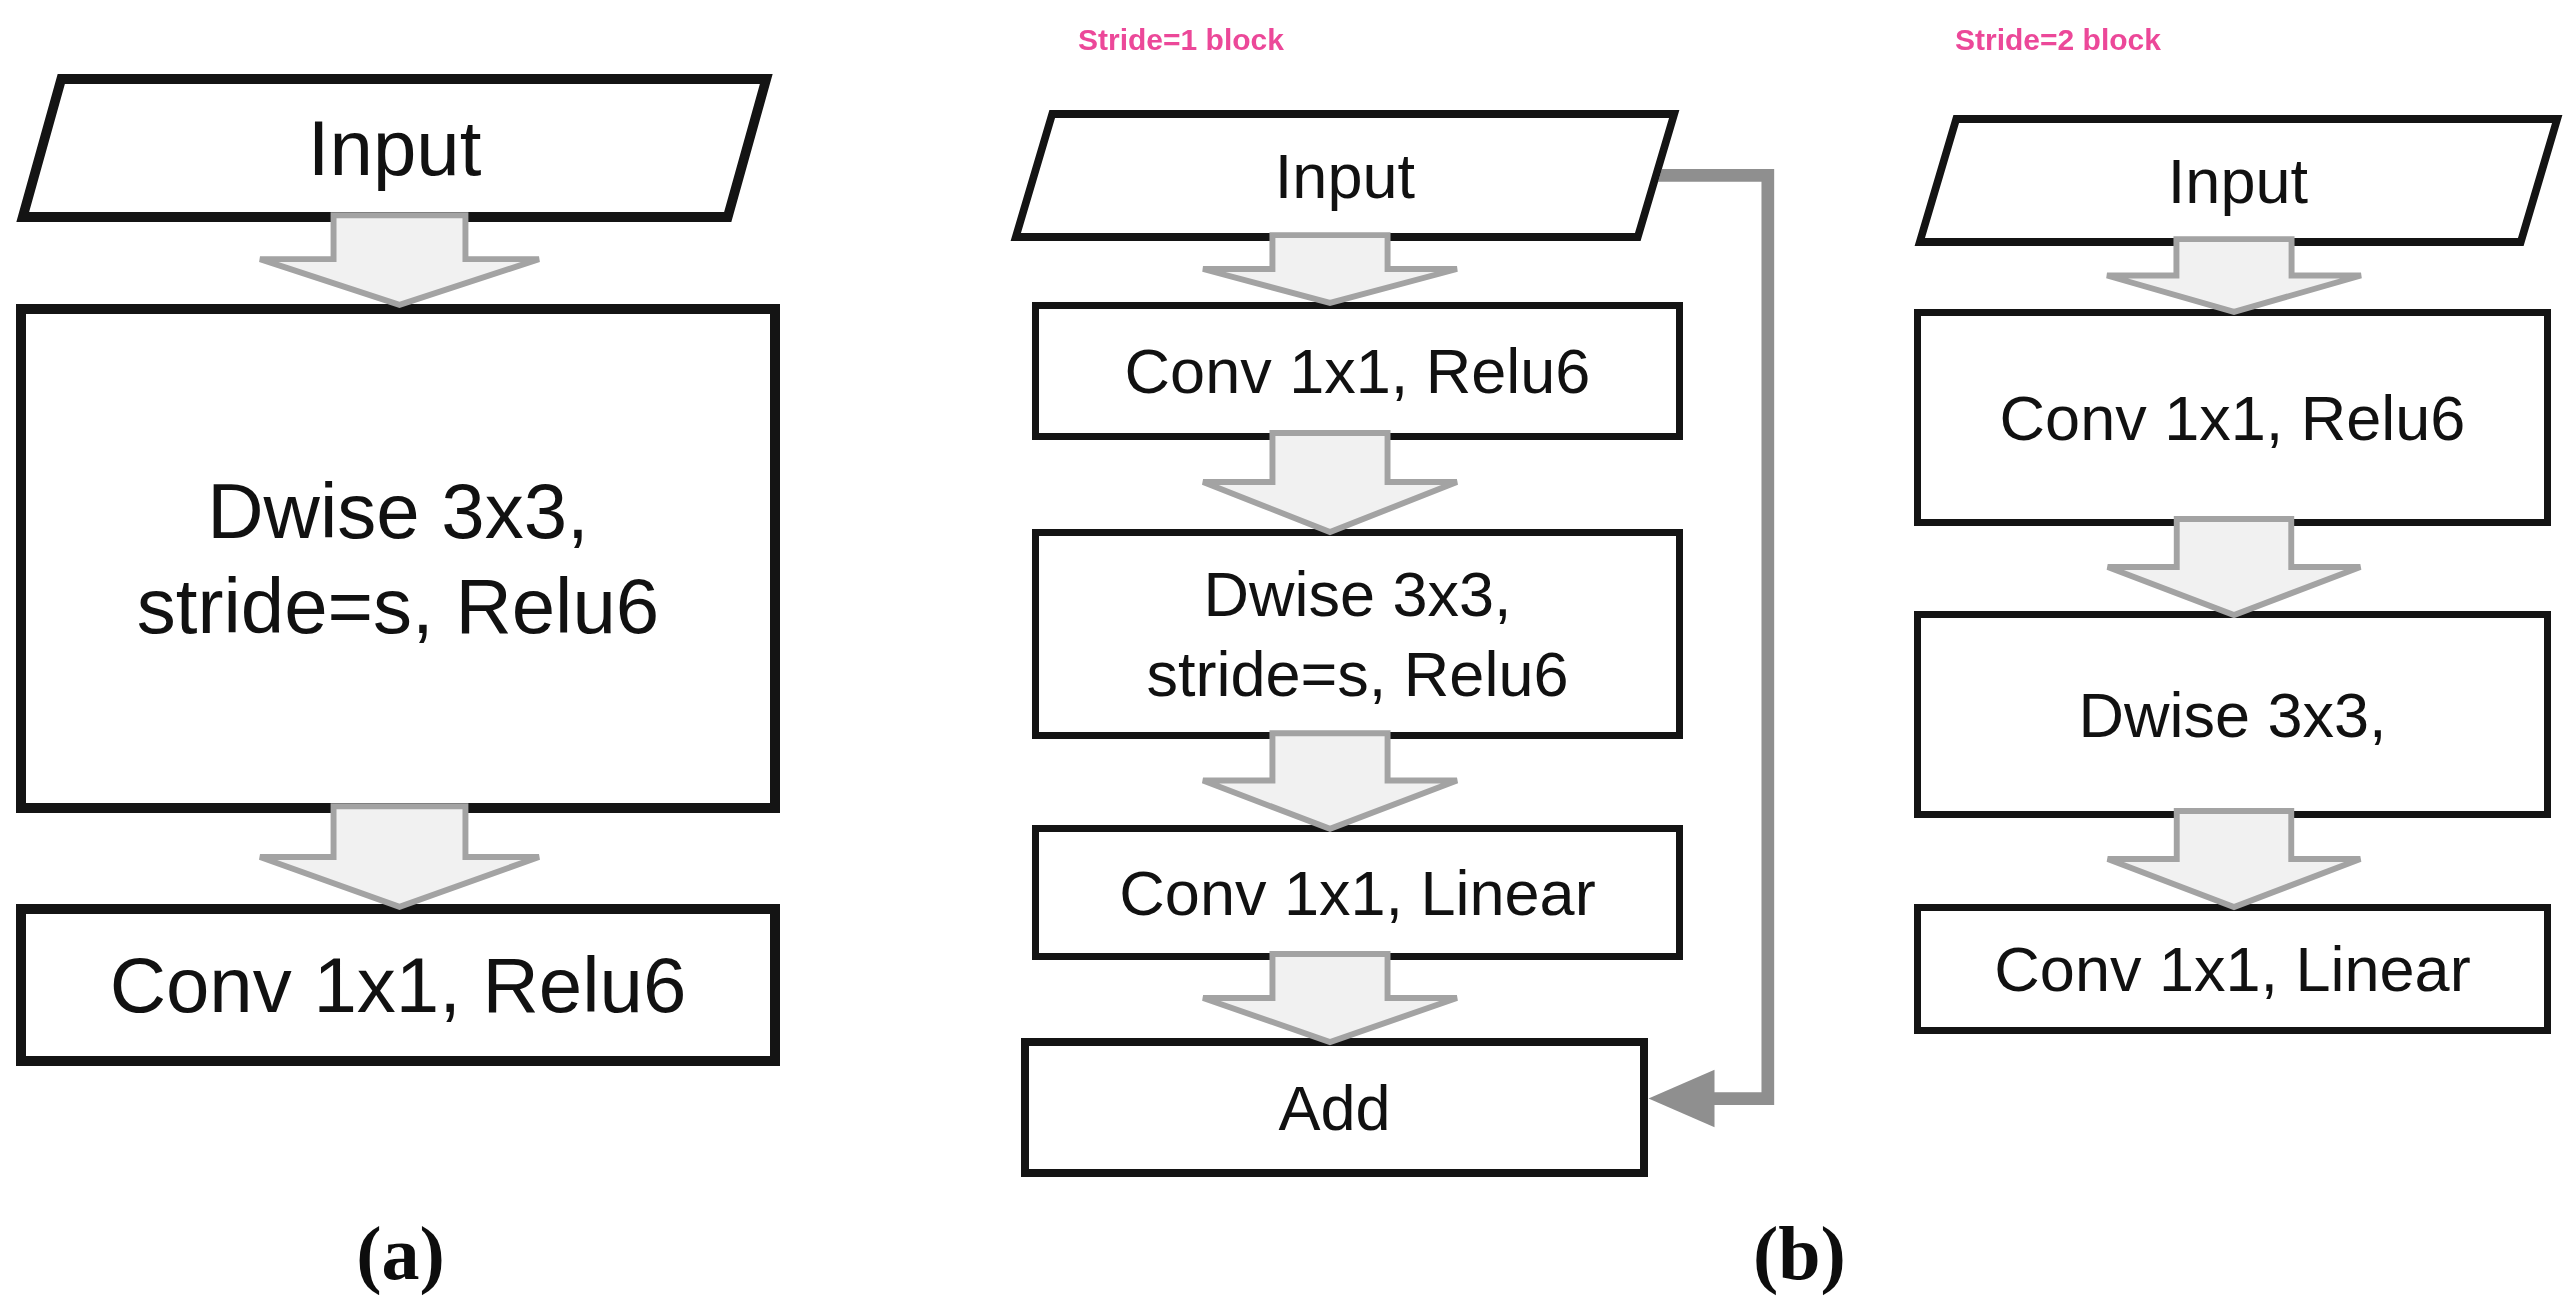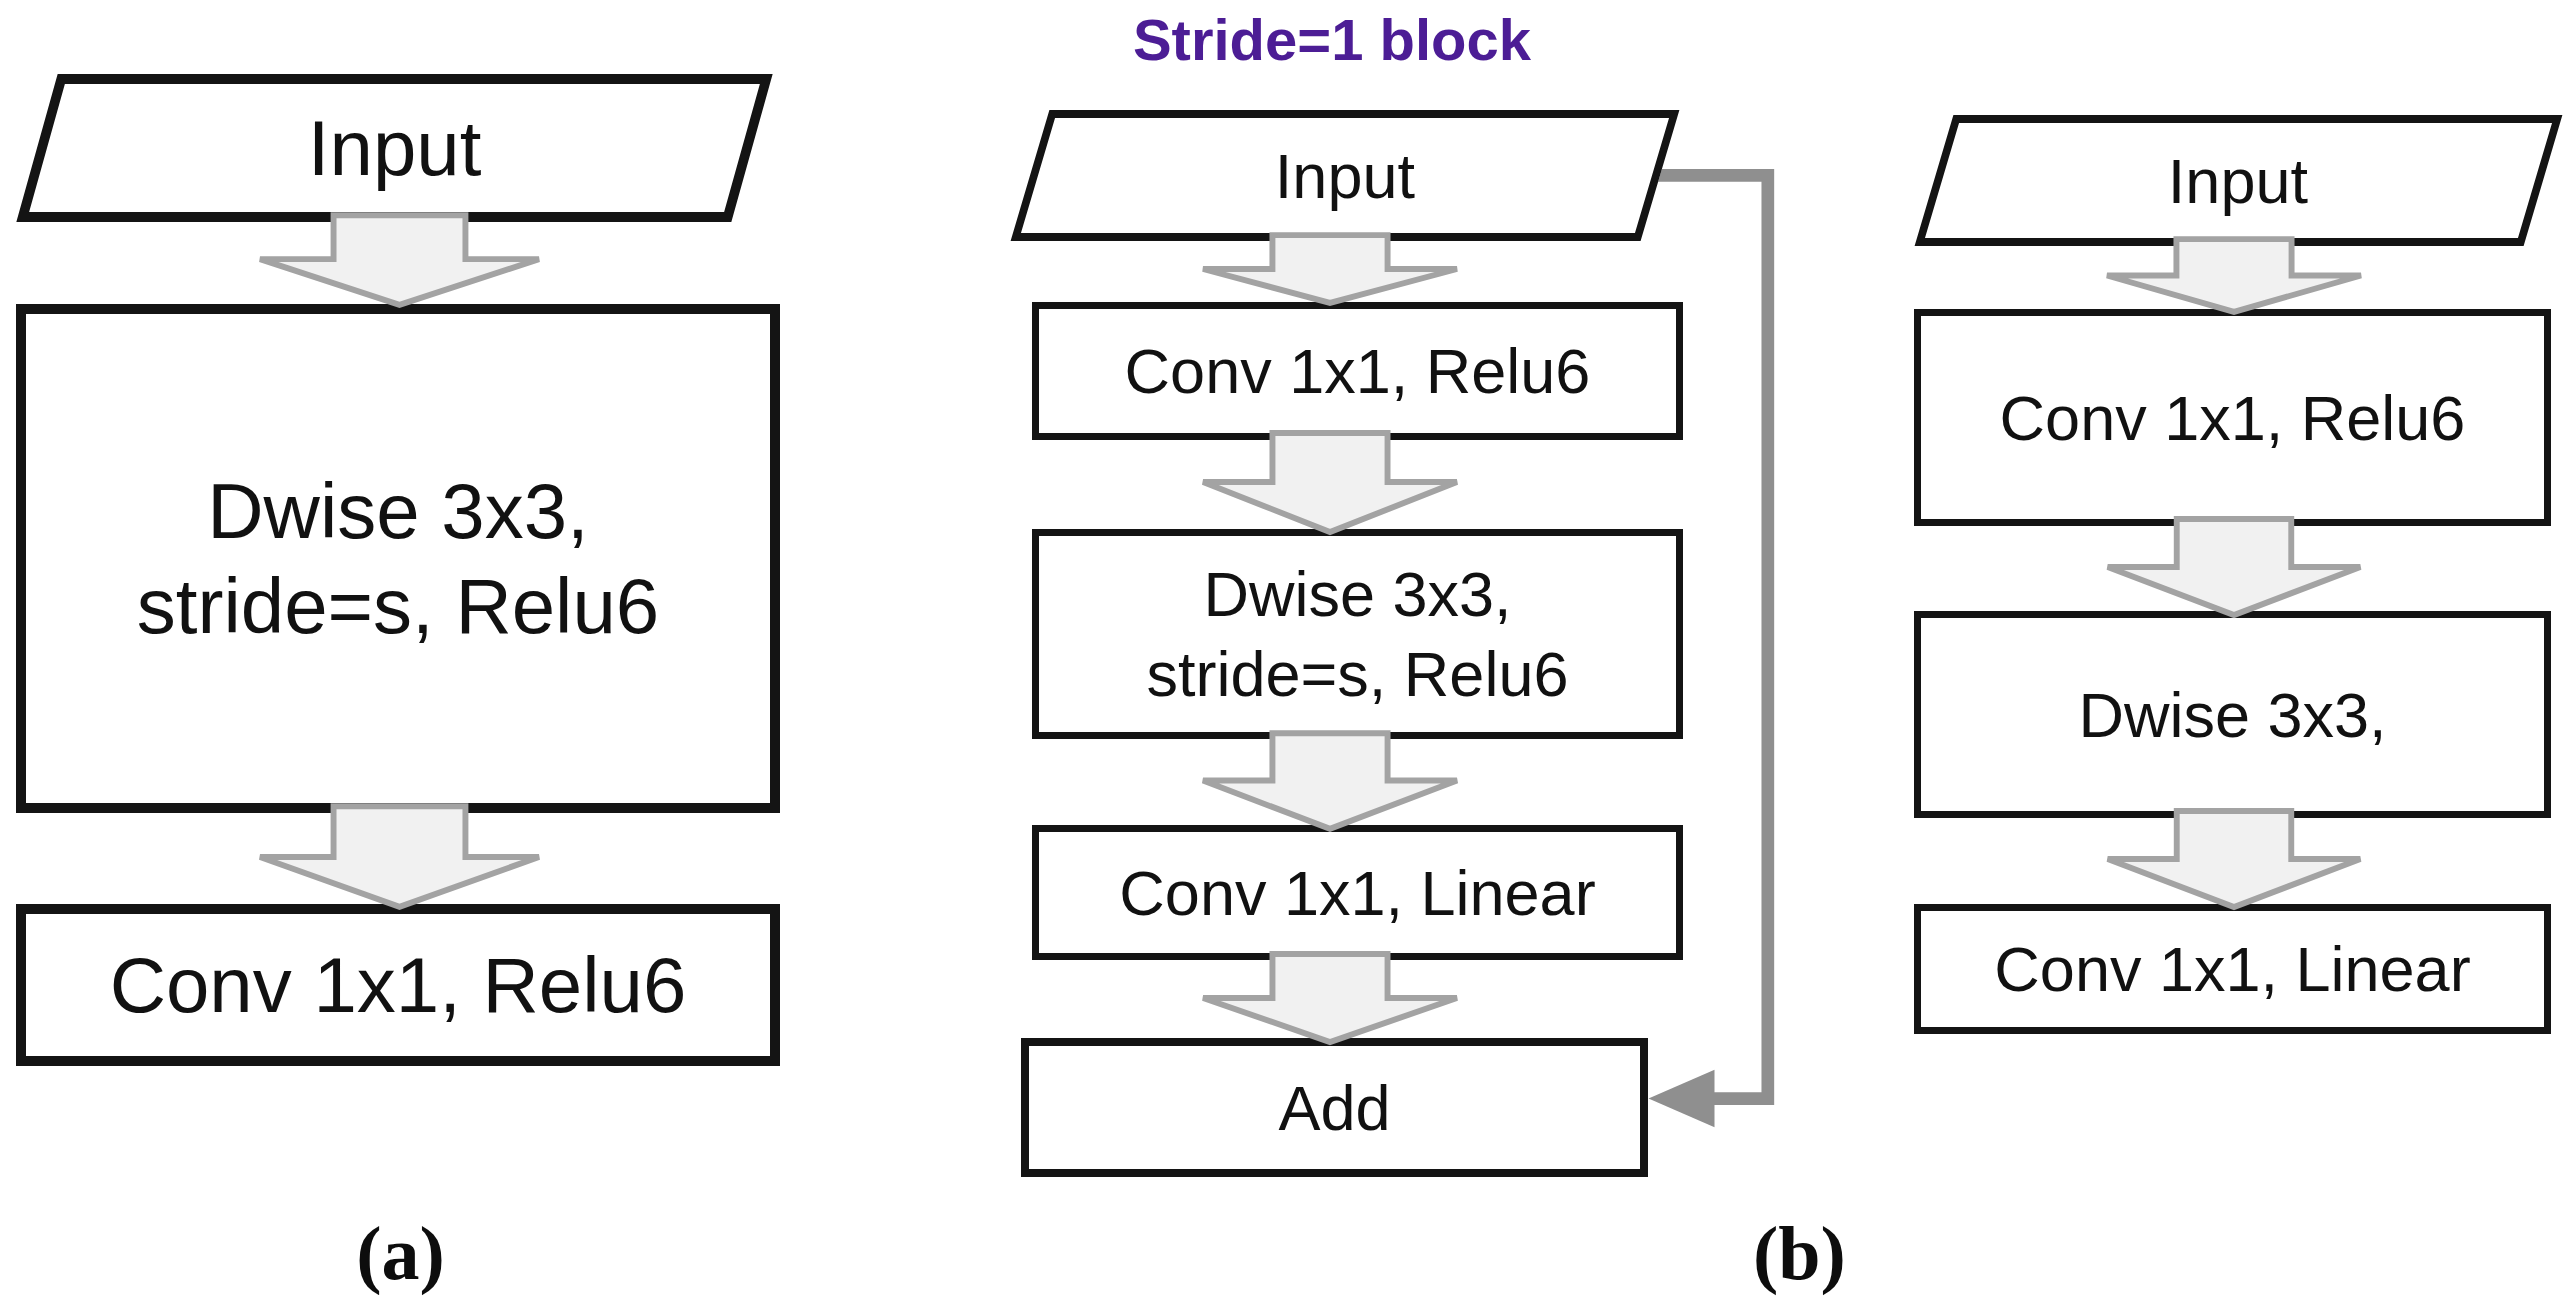--- a/index.html
+++ b/index.html
@@ -28,22 +28,22 @@
   .para > .unskew{transform:skewX(16.5deg);}
   .para.left > .unskew{transform:skewX(15.6deg);}
   .flow-arrow{position:absolute;overflow:visible;}
   .flow-arrow polygon{
     fill:var(--arrow_fill);stroke:var(--arrow_stroke);stroke-width:7;stroke-linejoin:miter;
   }
   #skip-svg{position:absolute;left:0;top:0;pointer-events:none;}
   #skip-svg path{stroke:var(--skip_line);stroke-width:15;fill:none;}
   #skip-svg polygon{fill:var(--skip_line);stroke:none;}
   .block-title{
-    position:absolute;width:508px;text-align:center;
-    font-size:58px;line-height:52px;font-weight:700;color:#4c1d95;
+    position:absolute;width:508px;text-align:left;
+    font-size:30px;line-height:52px;font-weight:700;color:#ec4899;
   }
   .caption{
     position:absolute;width:339px;text-align:center;
     font-family:"Liberation Serif", serif;font-weight:700;
     font-size:76px;line-height:91px;color:#0d0d0d;
   }
 </style>
 </head>
 <body>
 
@@ -87,20 +87,21 @@
   <div class="node" style="left:1032px;top:825px;width:651px;height:135px;">
     <div>Conv 1x1, Linear</div>
   </div>
 
   <div class="node" style="left:1021px;top:1038px;width:627px;height:139px;border-width:8.5px;">
     <div>Add</div>
   </div>
 
   <div class="caption" style="left:1630px;top:1208px;">(b)</div>
 
+  <div class="block-title" style="left:1955px;top:13.5px;">Stride=2 block</div>
 
   <div class="node para" style="left:1934px;top:115px;width:609px;height:131px;border-width:8.5px;">
     <div class="unskew">Input</div>
   </div>
 
   <div class="node" style="left:1914px;top:309px;width:637px;height:217px;">
     <div>Conv 1x1, Relu6</div>
   </div>
 
   <div class="node" style="left:1914px;top:611px;width:637px;height:207px;">

